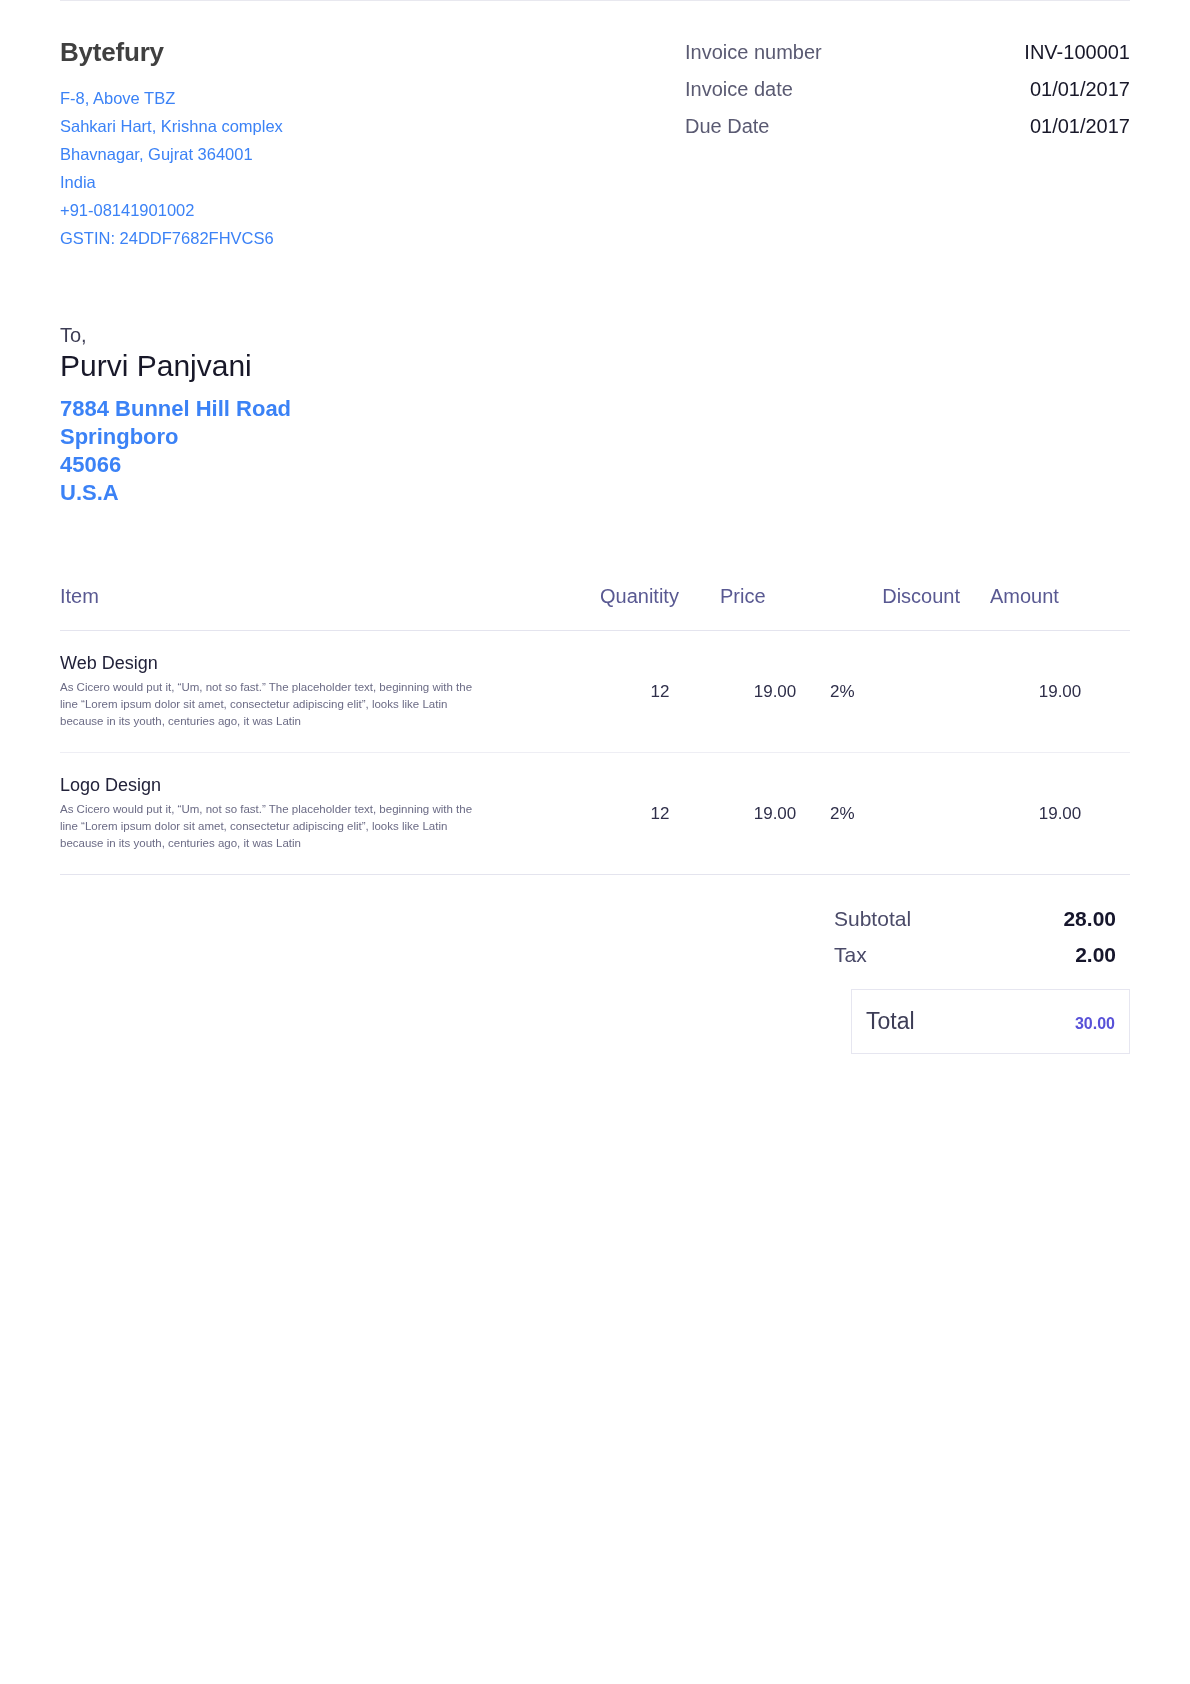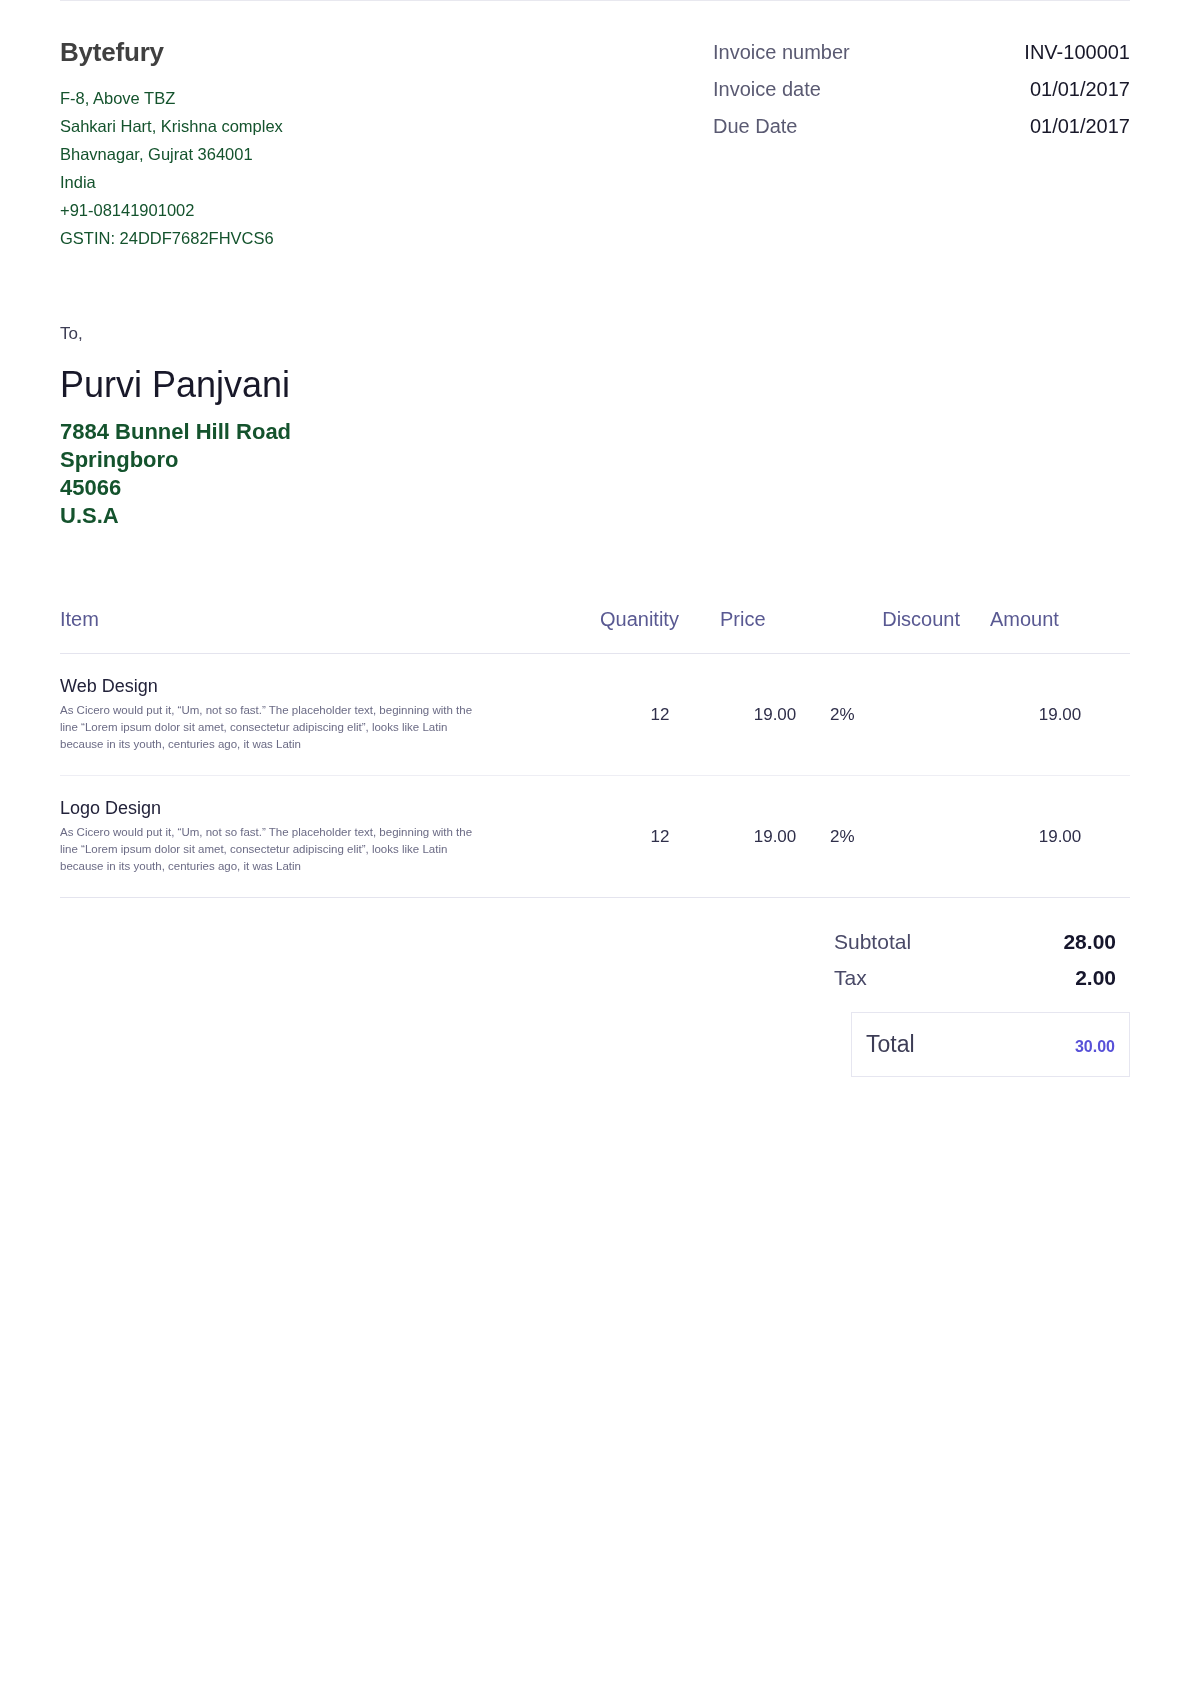--- a/index.html
+++ b/index.html
@@ -69,55 +69,54 @@
   .company-name {
     font-size: 26px;
     font-weight: 700;
     color: #404040;
     margin: 0 0 16px 0;
     letter-spacing: -0.2px;
   }
   .addr-line {
     font-size: 16.5px;
     line-height: 28px;
-    color: #14532d;
+    color: #3b82f6;
   }
 
   .meta {
     width: 445px;
     padding-top: 4px;
   }
   .meta-row {
     display: flex;
     justify-content: space-between;
     align-items: baseline;
     margin-bottom: 14px;
   }
   .meta-label {
     font-size: 20px;
     color: #5a5a72;
-    margin-left: 28px;
   }
   .meta-value {
     font-size: 20px;
     color: #181829;
     font-weight: 500;
   }
 
   
   .billto {
     margin-top: 72px;
   }
   .billto-to {
-    font-size: 17px;
+    font-size: 20px;
     color: #3d3d54;
-    margin-bottom: 20px;
+    margin-bottom: 2px;
   }
   .billto-name {
-    font-size: 36px;
+    font-size: 30px;
     color: #181829;
     margin-bottom: 12px;
   }
   .billto .addr-line {
     font-size: 22px;
     line-height: 28px;
     font-weight: bold;
   }
 
   

